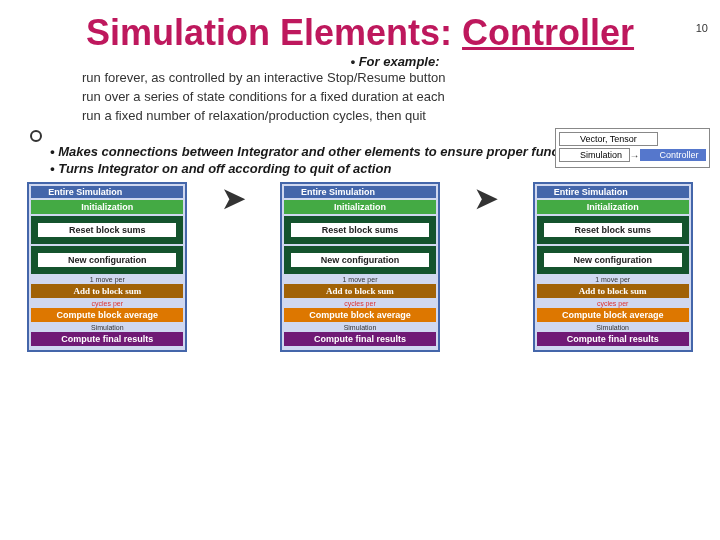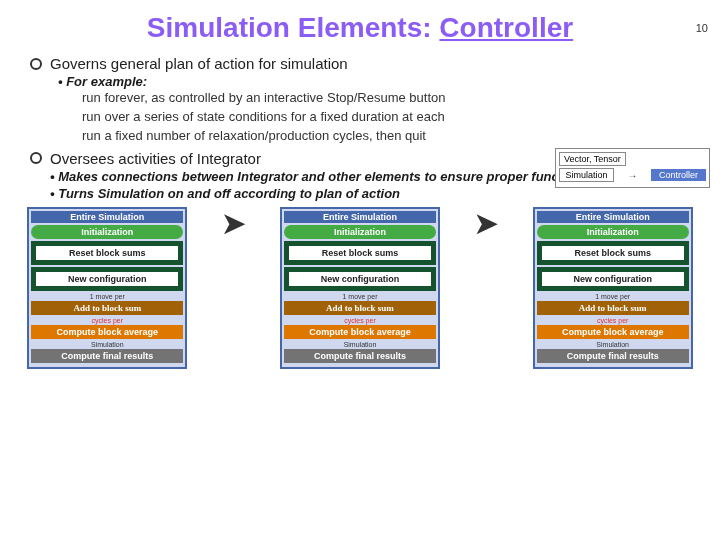--- a/index.html
+++ b/index.html
@@ -13,25 +13,25 @@
     }
     .page-num {
       position: absolute;
       top: 22px;
       right: 12px;
       font-size: 11px;
       color: #333;
     }
     .main-title {
       text-align: center;
-      font-size: 28px;
-      font-weight: bold;
-      color: #8b5cf6;
+      font-size: 36px;
+      font-weight: bold;
+      color: #be185d;
       margin-top: 12px;
-      margin-bottom: 11px;
+      margin-bottom: 0;
     }
     .main-title span.underline {
       text-decoration: underline;
     }
     .bullet-section {
       margin-left: 30px;
       margin-bottom: 4px;
     }
     .bullet-main {
       font-size: 15px;
@@ -43,25 +43,26 @@
     .bullet-circle {
       display: inline-block;
       width: 12px;
       height: 12px;
       border: 2px solid #333;
       border-radius: 50%;
       margin-right: 8px;
       flex-shrink: 0;
     }
     .sub-bullet {
-      margin-left: 28px;
+      margin-left: 40px;
       font-size: 13px;
       color: #222;
       font-style: italic;
       font-weight: bold;
+      text-align: center;
     }
     .sub-bullet span {
       font-style: italic;
       font-weight: bold;
       color: #1a1a1a;
     }
     .run-text {
       margin-left: 52px;
       font-size: 13px;
       color: #333;
@@ -82,53 +83,52 @@
       width: 160px;
       border: 2px solid #4466aa;
       background: #d0d8f0;
       padding: 2px;
       position: relative;
     }
     .sim-title-bar {
       background: #4466aa;
       color: white;
       font-size: 9px;
-      text-align: center;
-      padding: 1px 8px;
+      text-align: left;
+      padding: 1px 17px;
       margin-bottom: 2px;
       font-weight: bold;
     }
     .sim-block {
       margin-bottom: 2px;
       text-align: center;
       font-size: 9px;
       padding: 2px 0;
       font-weight: bold;
     }
     .block-green {
       background: #44aa44;
       color: white;
-      border-radius: 7px;
     }
     .block-white-border {
       background: white;
-      border: 5px solid #14532d;
+      border: 7px solid #14532d;
       color: #222;
     }
     .block-red {
       background: #a16207;
       color: white;
       font-family: Liberation Serif, serif;
     }
     .block-orange {
       background: #dd7700;
       color: white;
     }
     .block-blue {
-      background: #737373;
+      background: #701a75;
       color: white;
     }
     .block-small-text {
       font-size: 7px;
       color: #333;
       text-align: center;
       margin: 1px 0;
     }
     .block-small-text-red {
       font-size: 7px;
@@ -161,21 +161,21 @@
       font-size: 9px;
     }
     .mini-row {
       display: flex;
       align-items: center;
       justify-content: space-between;
       margin-bottom: 2px;
     }
     .mini-box {
       border: 1px solid #888;
-      padding: 1px 4px;
+      padding: 1px 20px;
       font-size: 9px;
       background: white;
       min-width: 55px;
       text-align: center;
     }
     .mini-box-blue {
       background: #5577cc;
       color: white;
       border: none;
     }
@@ -187,57 +187,52 @@
 </head>
 <body>
 
 <div class="page-num">10</div>
 
 <div class="main-title">
   <span>Simulation Elements: </span><span class="underline">Controller</span>
 </div>
 
 <div class="bullet-section">
-  <div class="bullet-main">
-    <span class="bullet-circle"></span>
-    <span>Governs general plan of action for simulation</span>
-  </div>
   <div class="sub-bullet">• <span>For example:</span></div>
   <div class="run-text">
     <div>run forever, as controlled by an interactive Stop/Resume button</div>
     <div>run over a series of state conditions for a fixed duration at each</div>
     <div>run a fixed number of relaxation/production cycles, then quit</div>
   </div>
 </div>
 
 <div style="position:relative; margin-left:30px; margin-bottom:2px;">
   <div class="bullet-main">
     <span class="bullet-circle"></span>
-    <span style="font-size:15px;">Oversees activities of Integrator</span>
   </div>
 
   <div style="position:absolute; right:10px; top:-2px; width:155px;">
     <div class="mini-diagram">
       <div class="mini-row">
         <div class="mini-box">Vector, Tensor</div>
       </div>
       <div class="mini-row" style="margin-top:2px;">
         <div class="mini-box">Simulation</div>
         <span class="arrow-right">→</span>
         <div class="mini-box mini-box-blue">Controller</div>
       </div>
     </div>
   </div>
 
   <div style="margin-left:20px; margin-top:2px;">
     <div class="italic-bullet" style="margin-bottom:2px;">
       • <span>Makes connections between Integrator and other elements to ensure proper functioning</span>
     </div>
     <div class="italic-bullet">
-      • <span>Turns Simulation on and off according to plan of action</span>
+      • <span>Turns Integrator on and off according to quit of action</span>
     </div>
   </div>
 </div>
 
 <div class="diagrams-section">
 
   <div class="sim-diagram">
     <div class="sim-title-bar">Entire Simulation</div>
     <div class="sim-block block-green">Initialization</div>
     <div class="sim-block block-white-border">Reset block sums</div>

